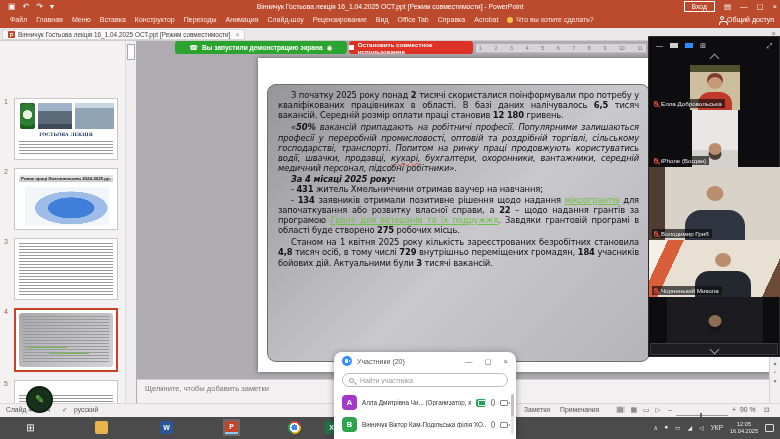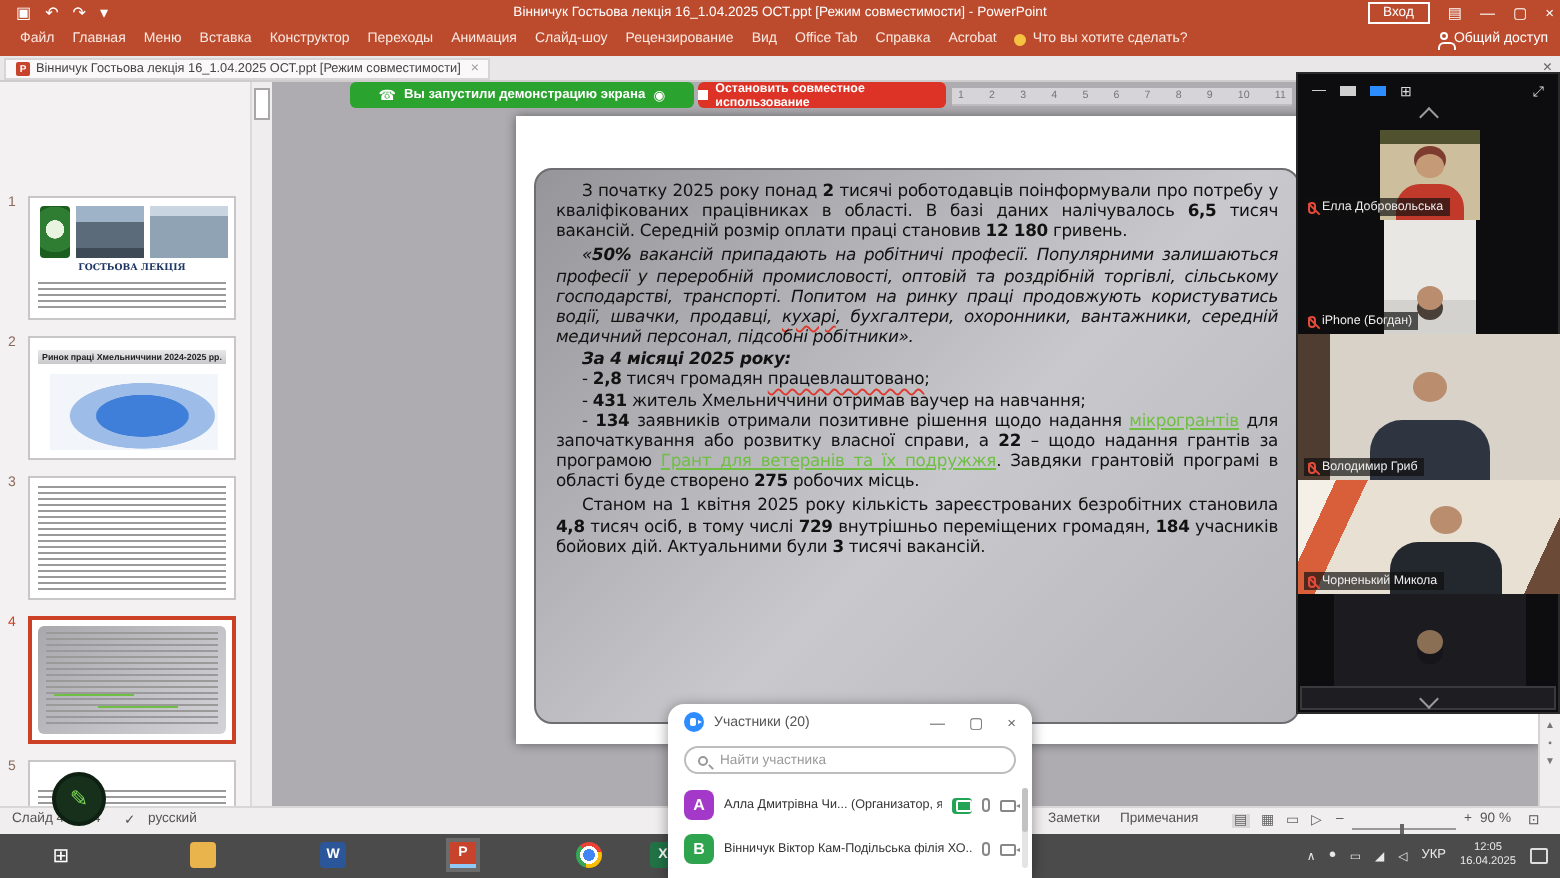--- a/index.html
+++ b/index.html
@@ -258,24 +258,23 @@
 
     </div>
   </div>
   <div class="thumbs-scroll">
     <div class="scroll-thumb"></div>
   </div>
 
   <div class="page">
     <div class="contentbox">
       <div class="slide-text">
-        <p class="pa"><span>З початку 2025 року понад </span><span class="b">2</span><span> тисячі роботодавців поінформували про потребу у кваліфікованих працівниках в області. В базі даних налічувалось </span><span class="b">6,5</span><span> тисяч вакансій. Середній розмір оплати праці становив </span><span class="b">12 180</span><span> гривень.</span></p>
+        <p class="pa"><span>З початку 2025 року понад </span><span class="b">2</span><span> тисячі скористалися поінформували про потребу у кваліфікованих працівниках в області. В базі даних налічувалось </span><span class="b">6,5</span><span> тисяч вакансій. Середній розмір оплати праці становив </span><span class="b">12 180</span><span> гривень.</span></p>
         <p class="pq"><span>«</span><span class="b">50%</span><span> вакансій припадають на робітничі професії. Популярними залишаються професії у переробній промисловості, оптовій та роздрібній торгівлі, сільському господарстві, транспорті. Попитом на ринку праці продовжують користуватись водії, швачки, продавці, </span><span class="sq">кухарі</span><span>, бухгалтери, охоронники, вантажники, середній медичний персонал, підсобні робітники».</span></p>
         <p class="ph"><span>За 4 місяці 2025 року:</span></p>
-        <p class="pa"><span>- </span><span class="b">2,8</span><span> тисяч громадян </span><span class="sq">працевлаштовано</span><span>;</span></p>
         <p class="pa"><span>- </span><span class="b">431</span><span> житель Хмельниччини отримав ваучер на навчання;</span></p>
         <p class="pa"><span>- </span><span class="b">134</span><span> заявників отримали позитивне рішення щодо надання </span><span class="lnk">мікрогрантів</span><span> для започаткування або розвитку власної справи, а </span><span class="b">22</span><span> – щодо надання грантів за програмою </span><span class="lnk">Грант для ветеранів та їх подружжя</span><span>. Завдяки грантовій програмі в області буде створено </span><span class="b">275</span><span> робочих місць.</span></p>
         <p class="pl"><span>Станом на 1 квітня 2025 року кількість зареєстрованих безробітних становила </span><span class="b">4,8</span><span> тисяч осіб, в тому числі </span><span class="b">729</span><span> внутрішньо переміщених громадян, </span><span class="b">184</span><span> учасників бойових дій. Актуальними були </span><span class="b">3</span><span> тисячі вакансій.</span></p>
       </div>
     </div>
   </div>
 
   <div class="ruler">
     <span>1</span>
     <span>2</span>
@@ -293,20 +292,23 @@
   <div class="pill pill-green">
     <span class="pill-ico">☎</span>
     <span>Вы запустили демонстрацию экрана</span>
     <span class="pill-ico">◉</span>
   </div>
   <div class="pill pill-red">
     <span class="stop-sq"></span>
     <span>Остановить совместное использование</span>
   </div>
 
+  <div class="notes">
+    <span>Щелкните, чтобы добавить заметки</span>
+  </div>
 
   <div class="statusbar">
     <span class="sb" style="left:6px">Слайд 4 из 14</span>
     <span class="sb" style="left:62px">✓</span>
     <span class="sb" style="left:74px">русский</span>
     <span class="sb" style="left:524px">Заметки</span>
     <span class="sb" style="left:560px">Примечания</span>
     <span class="sb sb-views" style="left:614px">
       <span class="active">▤</span>
       <span>▦</span>

